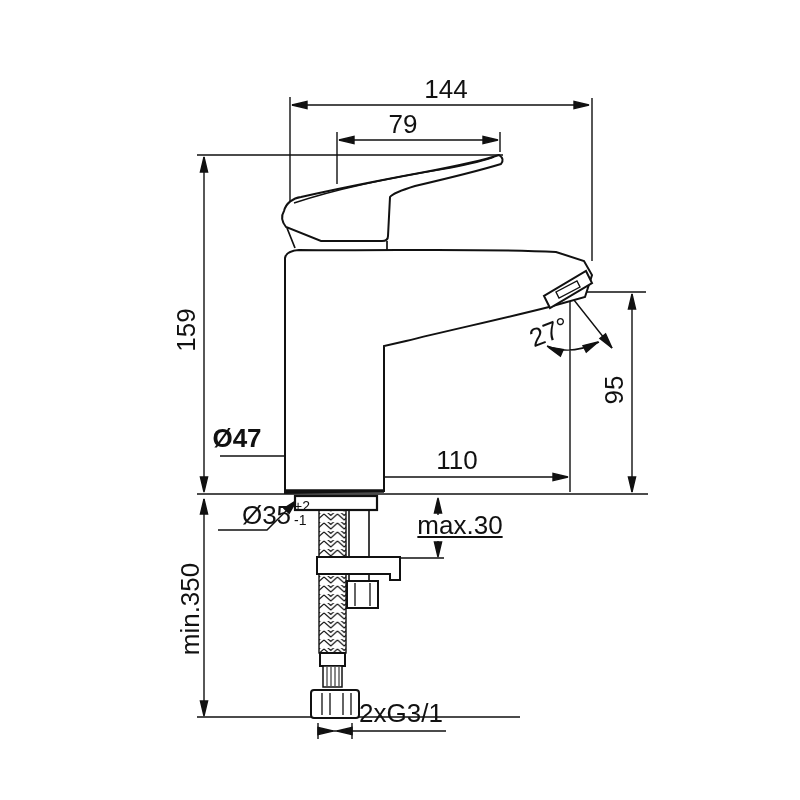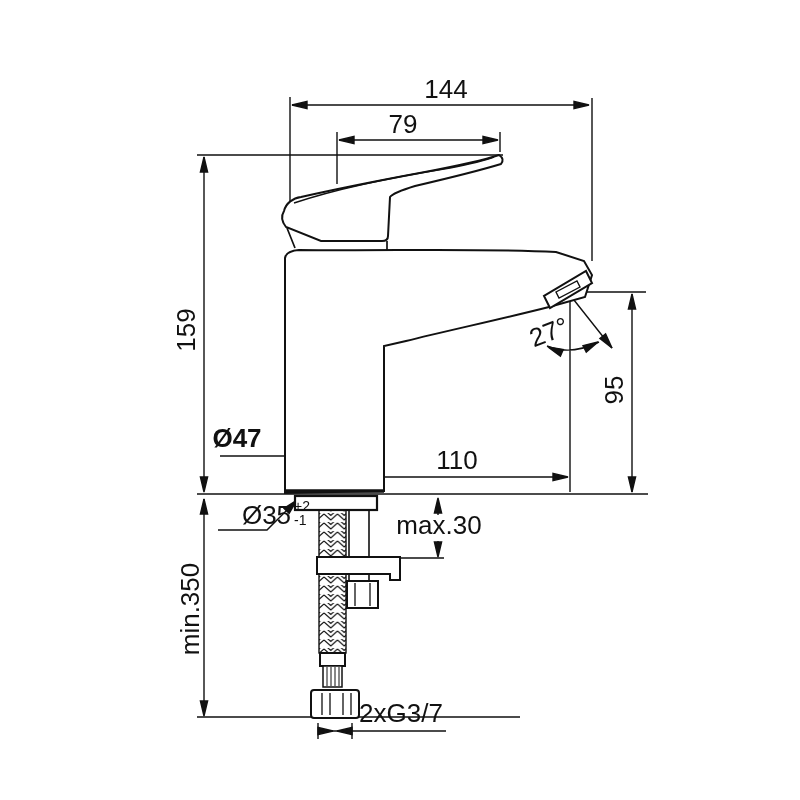--- a/index.html
+++ b/index.html
@@ -141,17 +141,17 @@
 <div class="dim-label" style="left:457px;top:460px;text-align:center;">110</div>
 <div class="dim-label rot20" style="left:549px;top:332px;">27°</div>
 <div class="dim-label rot90" style="left:614px;top:390px;">95</div>
 <div class="dim-label o35" style="left:232px;top:515px;margin-left:44px;">
   <span>Ø35</span>
   <span class="tolstack">
     <span>+2</span>
     <span>-1</span>
   </span>
 </div>
-<div class="dim-label" style="left:439px;top:525px;">max.30</div>
+<div class="dim-label" style="left:460px;top:525px;text-decoration:underline;">max.30</div>
 <div class="dim-label rot90" style="left:190px;top:609px;">min.350</div>
-<div class="dim-label" style="left:401px;top:713px;">2xG3/7</div>
+<div class="dim-label" style="left:401px;top:713px;">2xG3/1</div>
 
 </div>
 
 </body></html>

